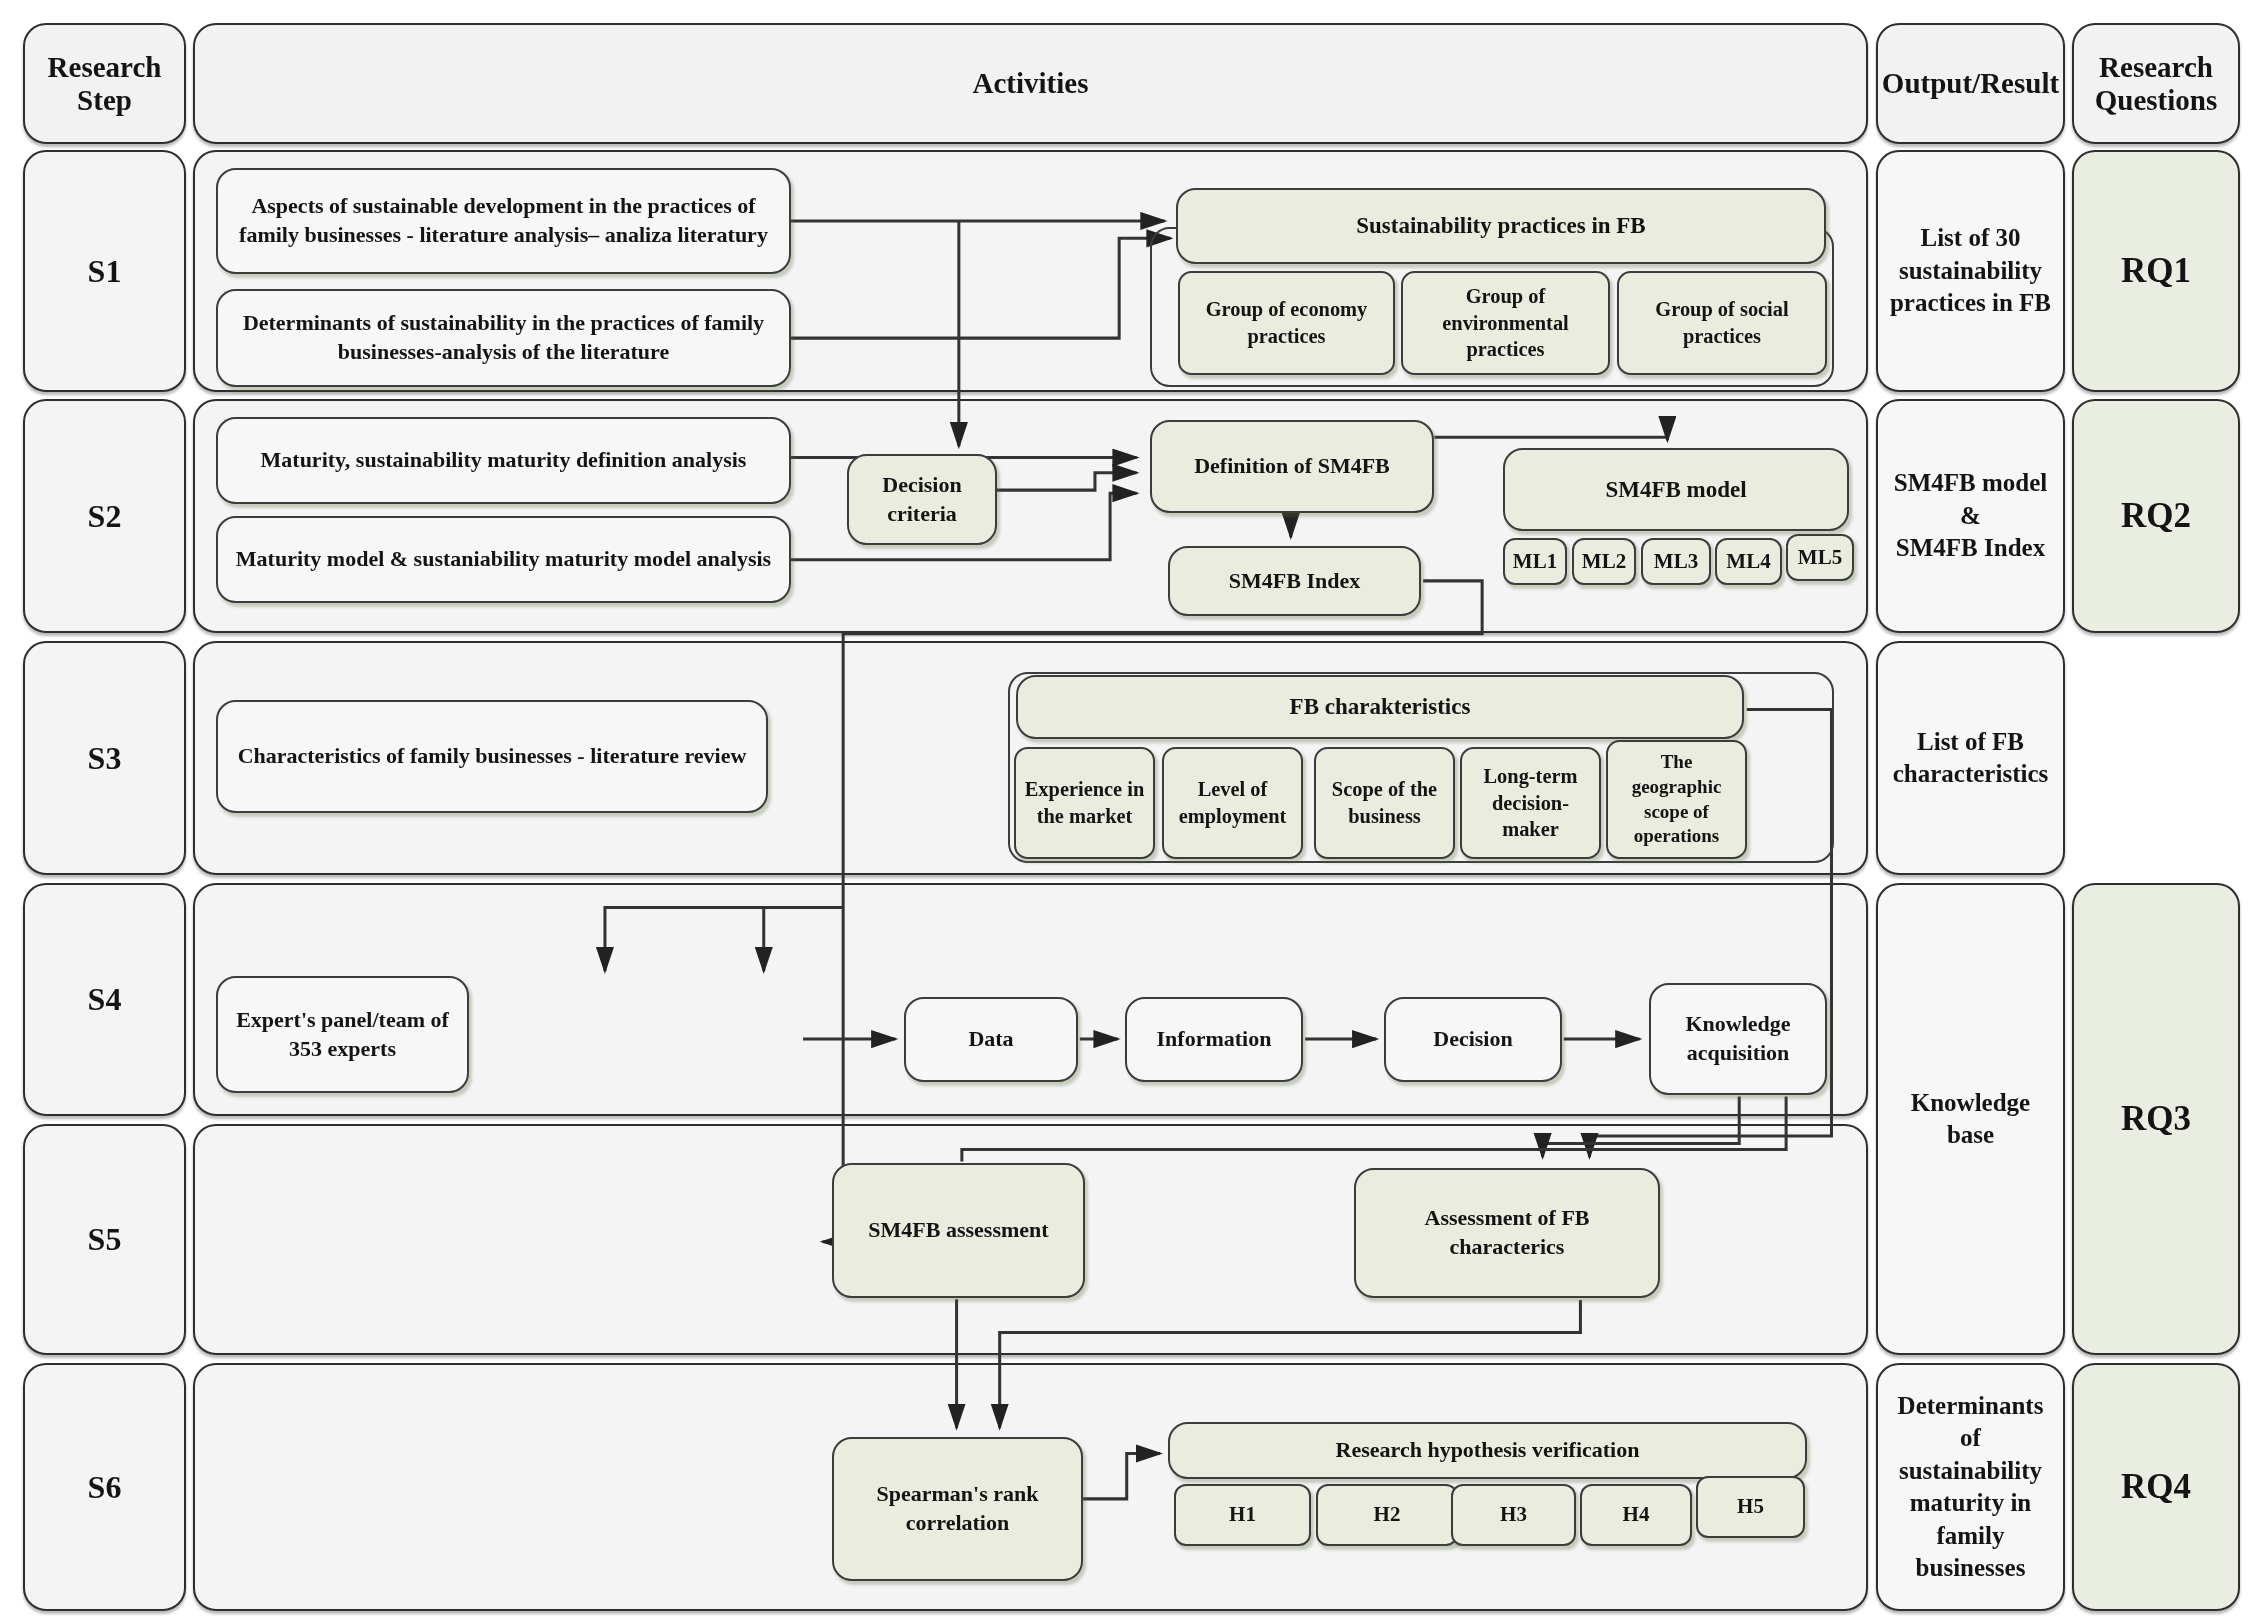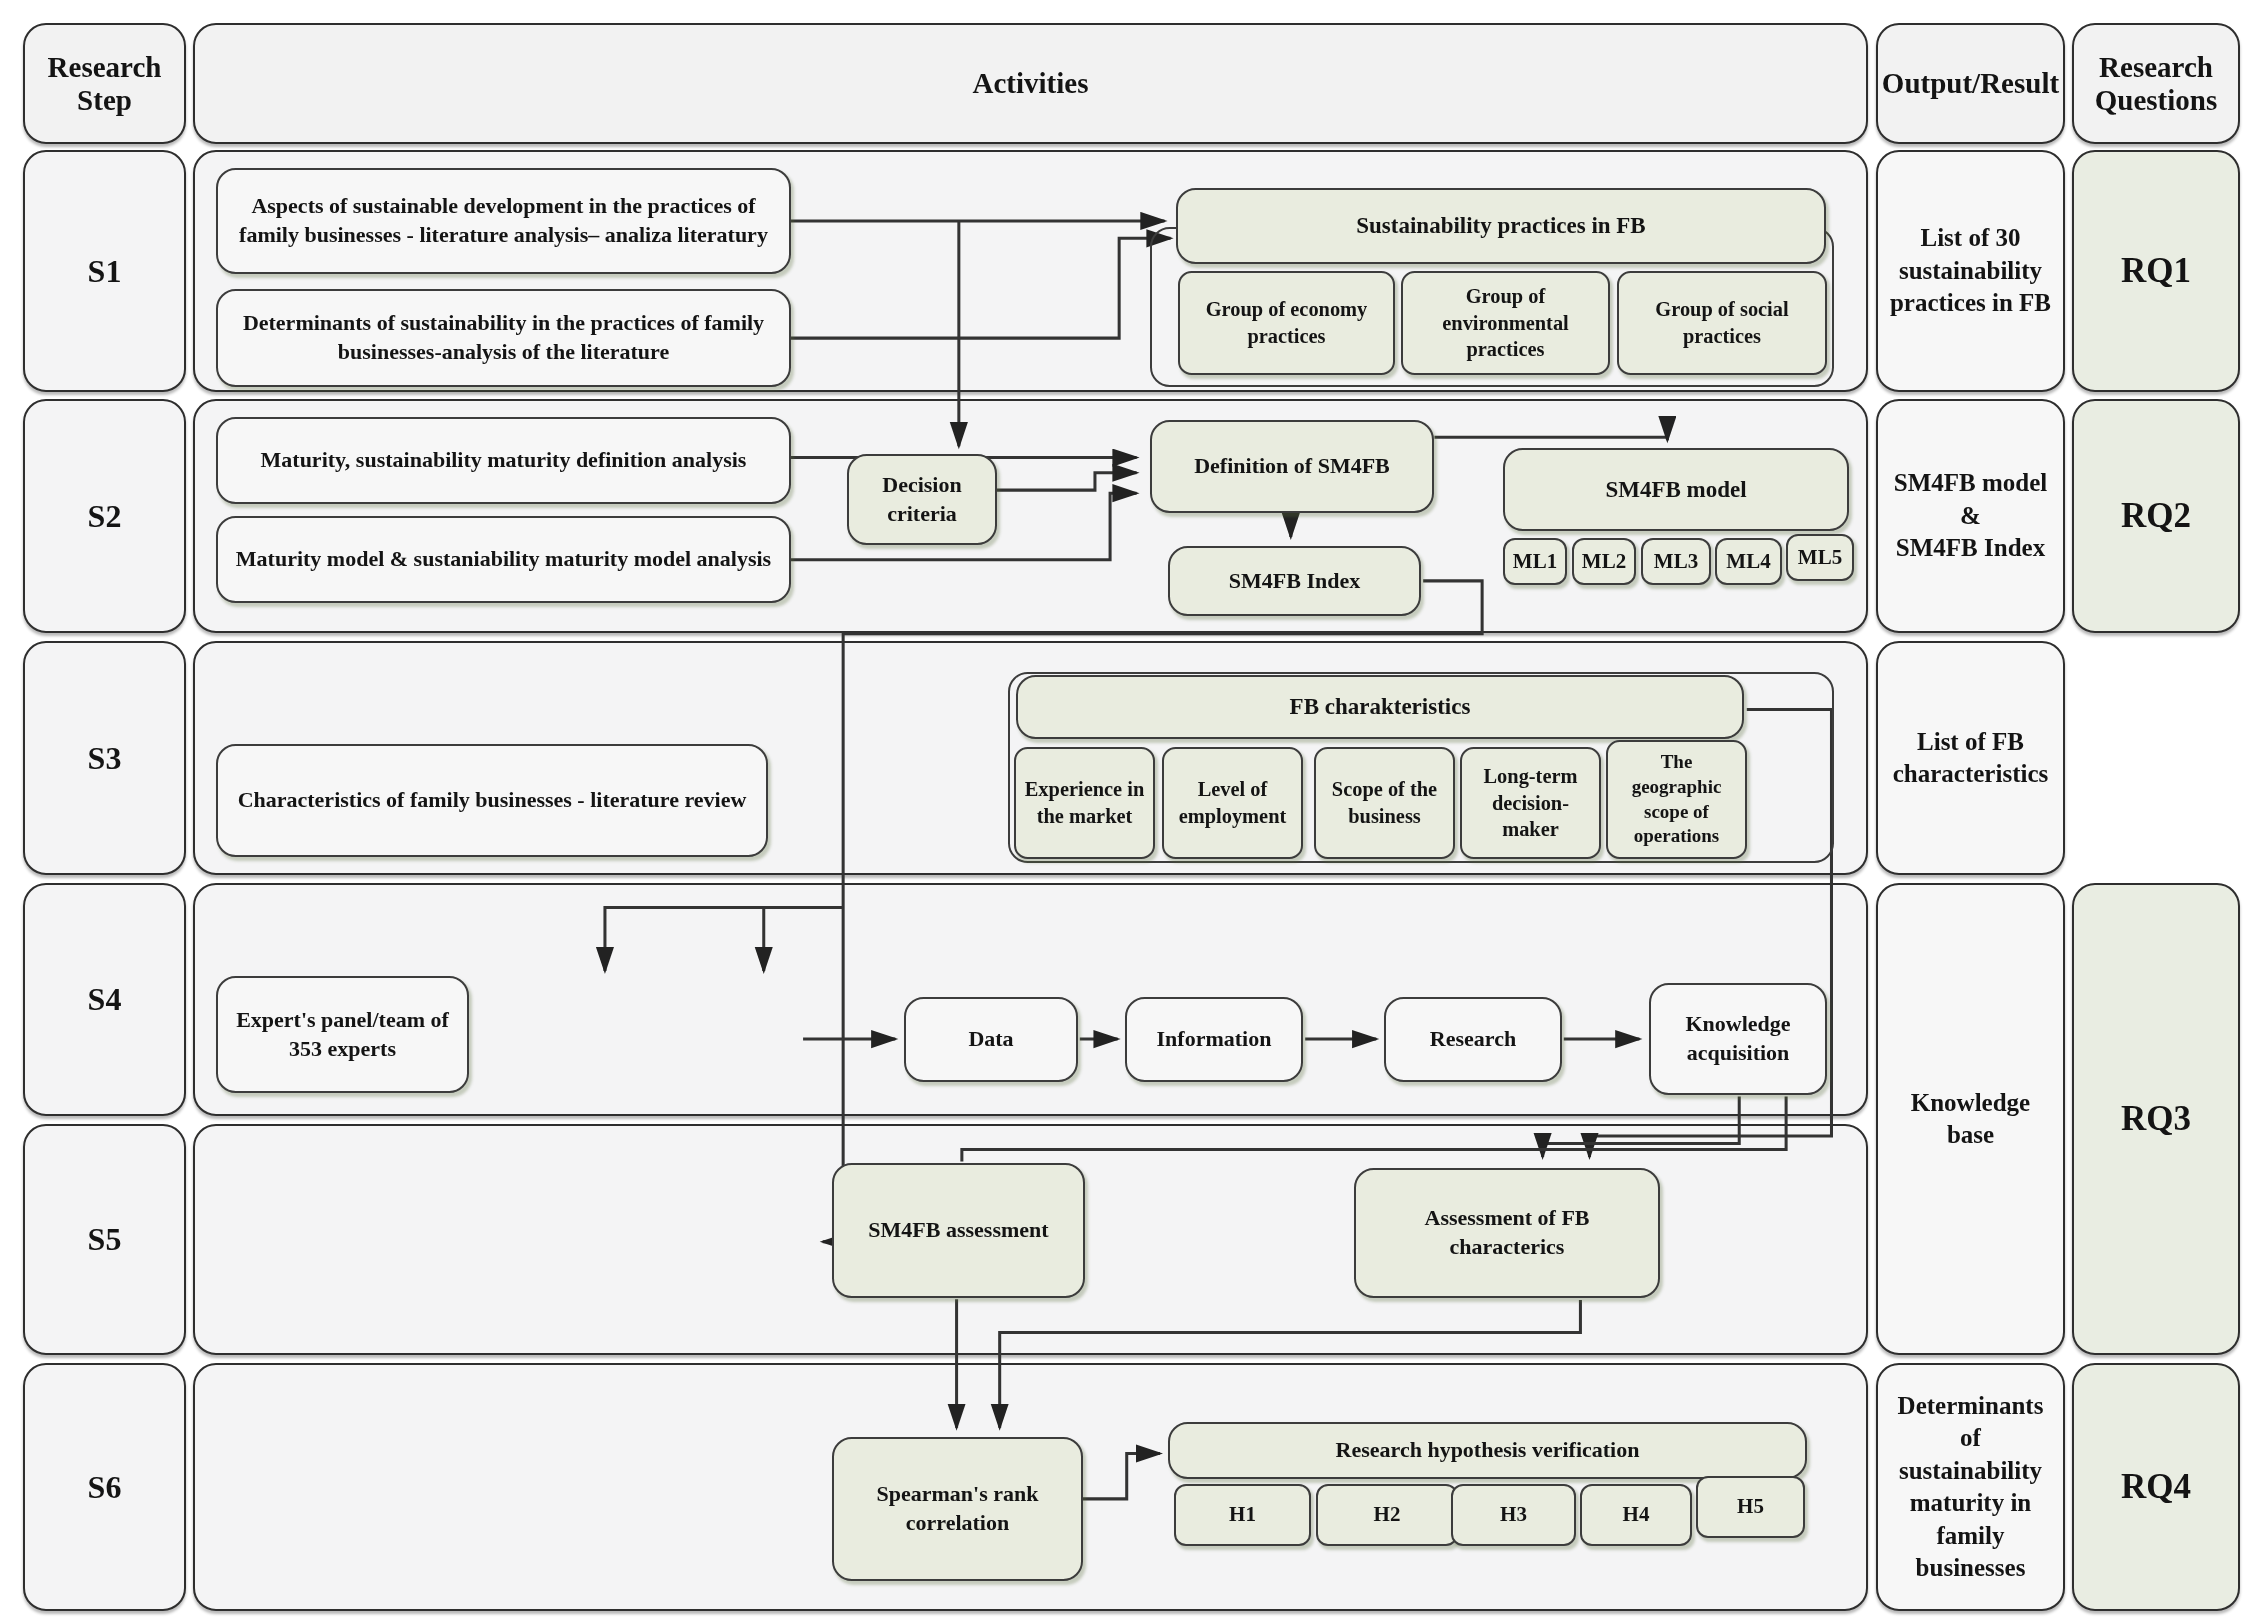--- a/index.html
+++ b/index.html
@@ -107,33 +107,33 @@
   <div class="node green" style="left:847px;top:454px;width:150px;height:91px;">Decision criteria</div>
   <div class="node green" style="left:1150px;top:420px;width:284px;height:93px;">Definition of SM4FB</div>
   <div class="node green" style="left:1168px;top:546px;width:253px;height:70px;">SM4FB Index</div>
   <div class="node green" style="left:1503px;top:448px;width:346px;height:83px;font-size:23px;">SM4FB model</div>
   <div class="node green mini" style="left:1503px;top:538px;width:64px;height:47px;">ML1</div>
   <div class="node green mini" style="left:1572px;top:538px;width:64px;height:47px;">ML2</div>
   <div class="node green mini" style="left:1641px;top:538px;width:70px;height:47px;">ML3</div>
   <div class="node green mini" style="left:1715px;top:538px;width:67px;height:47px;">ML4</div>
   <div class="node green mini" style="left:1786px;top:534px;width:68px;height:47px;">ML5</div>
 
-  <div class="node" style="left:216px;top:700px;width:552px;height:113px;margin-top:44px;">Characteristics of family businesses - literature review</div>
+  <div class="node" style="left:216px;top:700px;width:552px;height:113px;">Characteristics of family businesses - literature review</div>
   <div class="container" style="left:1008px;top:672px;width:826px;height:191px;"></div>
   <div class="node green" style="left:1016px;top:675px;width:728px;height:64px;font-size:23px;">FB charakteristics</div>
   <div class="node green chip" style="left:1014px;top:747px;width:141px;height:112px;">Experience in the market</div>
   <div class="node green chip" style="left:1162px;top:747px;width:141px;height:112px;">Level of employment</div>
   <div class="node green chip" style="left:1314px;top:747px;width:141px;height:112px;">Scope of the business</div>
   <div class="node green chip" style="left:1460px;top:747px;width:141px;height:112px;">Long-term decision-maker</div>
   <div class="node green chip" style="left:1606px;top:740px;width:141px;height:119px;font-size:19px;">The geographic scope of operations</div>
 
   <div class="node" style="left:216px;top:976px;width:253px;height:117px;">Expert's panel/team of 353 experts</div>
   <div class="node" style="left:904px;top:997px;width:174px;height:85px;">Data</div>
   <div class="node" style="left:1125px;top:997px;width:178px;height:85px;">Information</div>
-  <div class="node" style="left:1384px;top:997px;width:178px;height:85px;">Research</div>
+  <div class="node" style="left:1384px;top:997px;width:178px;height:85px;">Decision</div>
   <div class="node" style="left:1649px;top:983px;width:178px;height:112px;">Knowledge acquisition</div>
 
   <div class="node green" style="left:832px;top:1163px;width:253px;height:135px;">SM4FB assessment</div>
   <div class="node green" style="left:1354px;top:1168px;width:306px;height:130px;">Assessment of FB characterics</div>
 
   <div class="node green" style="left:832px;top:1437px;width:251px;height:144px;">Spearman's rank correlation</div>
   <div class="node green" style="left:1168px;top:1422px;width:639px;height:57px;font-size:22px;text-align:right;">Research hypothesis verification</div>
   <div class="node green mini" style="left:1174px;top:1484px;width:137px;height:62px;">H1</div>
   <div class="node green mini" style="left:1316px;top:1484px;width:142px;height:62px;">H2</div>
   <div class="node green mini" style="left:1451px;top:1484px;width:125px;height:62px;">H3</div>

